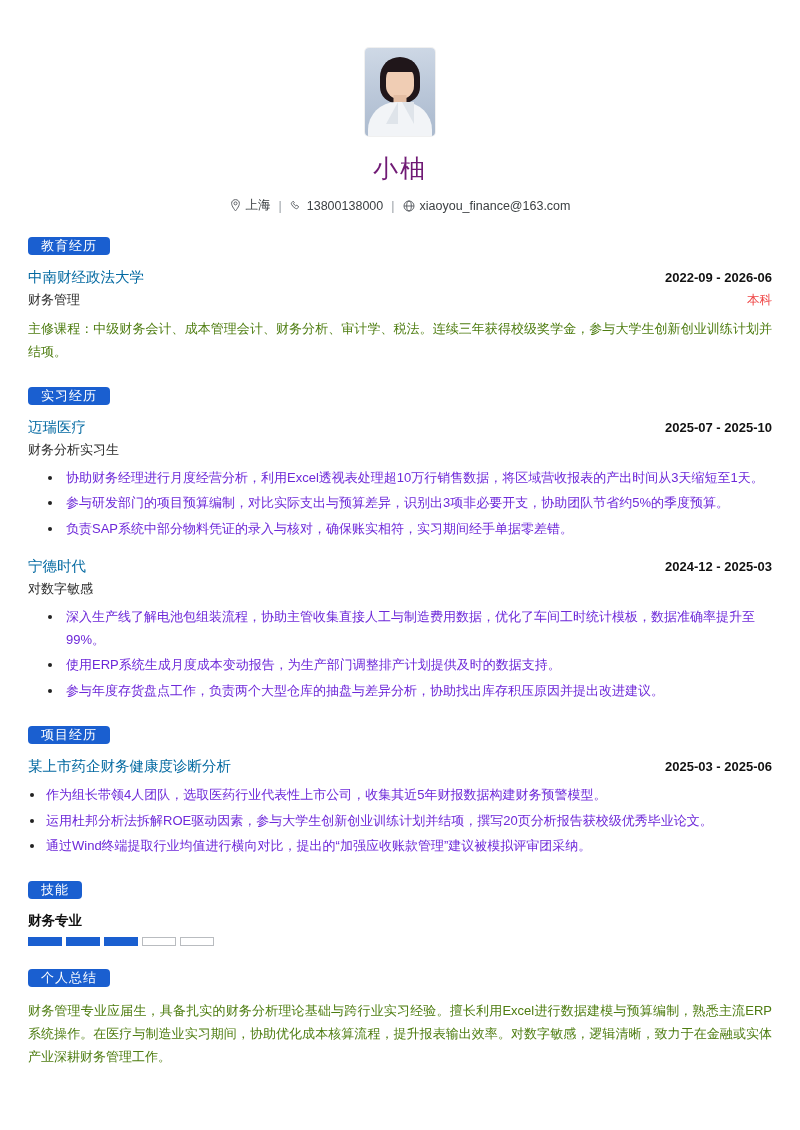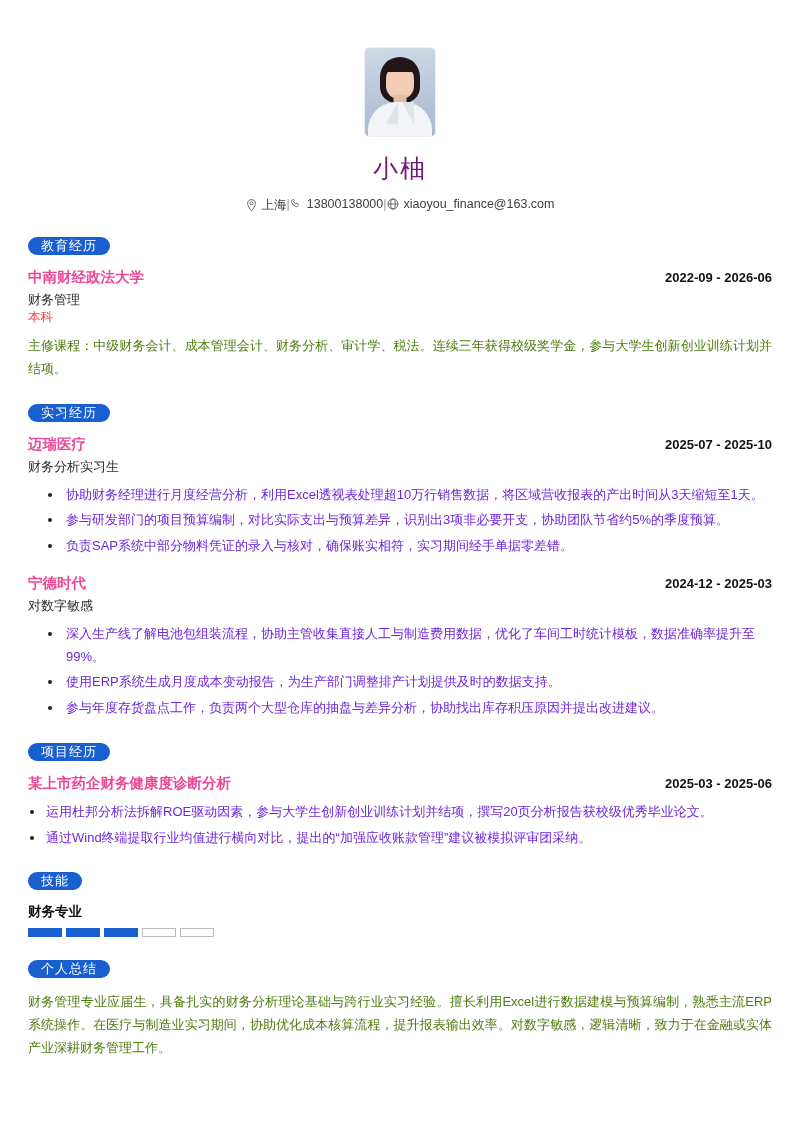--- a/index.html
+++ b/index.html
@@ -103,62 +103,61 @@
     margin: 16px 0 0 0;
     letter-spacing: 2px;
     font-weight: 400;
   }
   .contact {
     margin-top: 12px;
     font-size: 12.5px;
     color: #3c4043;
     display: flex;
     justify-content: center;
-    align-items: flex-start;
-    gap: 0;
+    align-items: center;
+    gap: 8px;
   }
   .contact .sep { color: #9aa0a6; }
   .contact .ci { display: inline-flex; align-items: center; gap: 5px; }
   .contact svg { display: block; }
 
   
   .section { margin-top: 22px; }
   .sec-tag {
     display: inline-block;
     background: #1a5fd0;
     color: #ffffff;
     font-size: 13px;
     padding: 0 13px;
-    border-radius: 10px;
+    border-radius: 4px;
     letter-spacing: 1px;
   }
   .sec-body { margin-top: 13px; }
 
   .row {
     display: flex;
     justify-content: space-between;
     align-items: baseline;
   }
   .org {
     font-size: 14.5px;
-    font-weight: bold;
-    color: #ec4899;
+    font-weight: normal;
+    color: #0369a1;
   }
   .date {
     font-size: 13px;
     font-weight: bold;
     color: #111;
     white-space: nowrap;
   }
   .row2 {
     display: flex;
     justify-content: space-between;
     align-items: baseline;
     margin-top: 4px;
-    flex-direction: column;
   }
   .sub {
     font-size: 13px;
     color: #2b2b2b;
   }
   .sub-right {
     font-size: 12.5px;
     color: #ef4444;
     white-space: nowrap;
     font-family: Liberation Serif, serif;
@@ -325,20 +324,21 @@
   </div>
 
   <div class="section">
     <span class="sec-tag">项目经历</span>
     <div class="sec-body">
       <div class="row">
         <span class="org">某上市药企财务健康度诊断分析</span>
         <span class="date">2025-03 - 2025-06</span>
       </div>
       <ul class="bullets tight">
+        <li>作为组长带领4人团队，选取医药行业代表性上市公司，收集其近5年财报数据构建财务预警模型。</li>
         <li>运用杜邦分析法拆解ROE驱动因素，参与大学生创新创业训练计划并结项，撰写20页分析报告获校级优秀毕业论文。</li>
         <li>通过Wind终端提取行业均值进行横向对比，提出的“加强应收账款管理”建议被模拟评审团采纳。</li>
       </ul>
     </div>
   </div>
 
   <div class="section">
     <span class="sec-tag">技能</span>
     <div class="sec-body">
 

